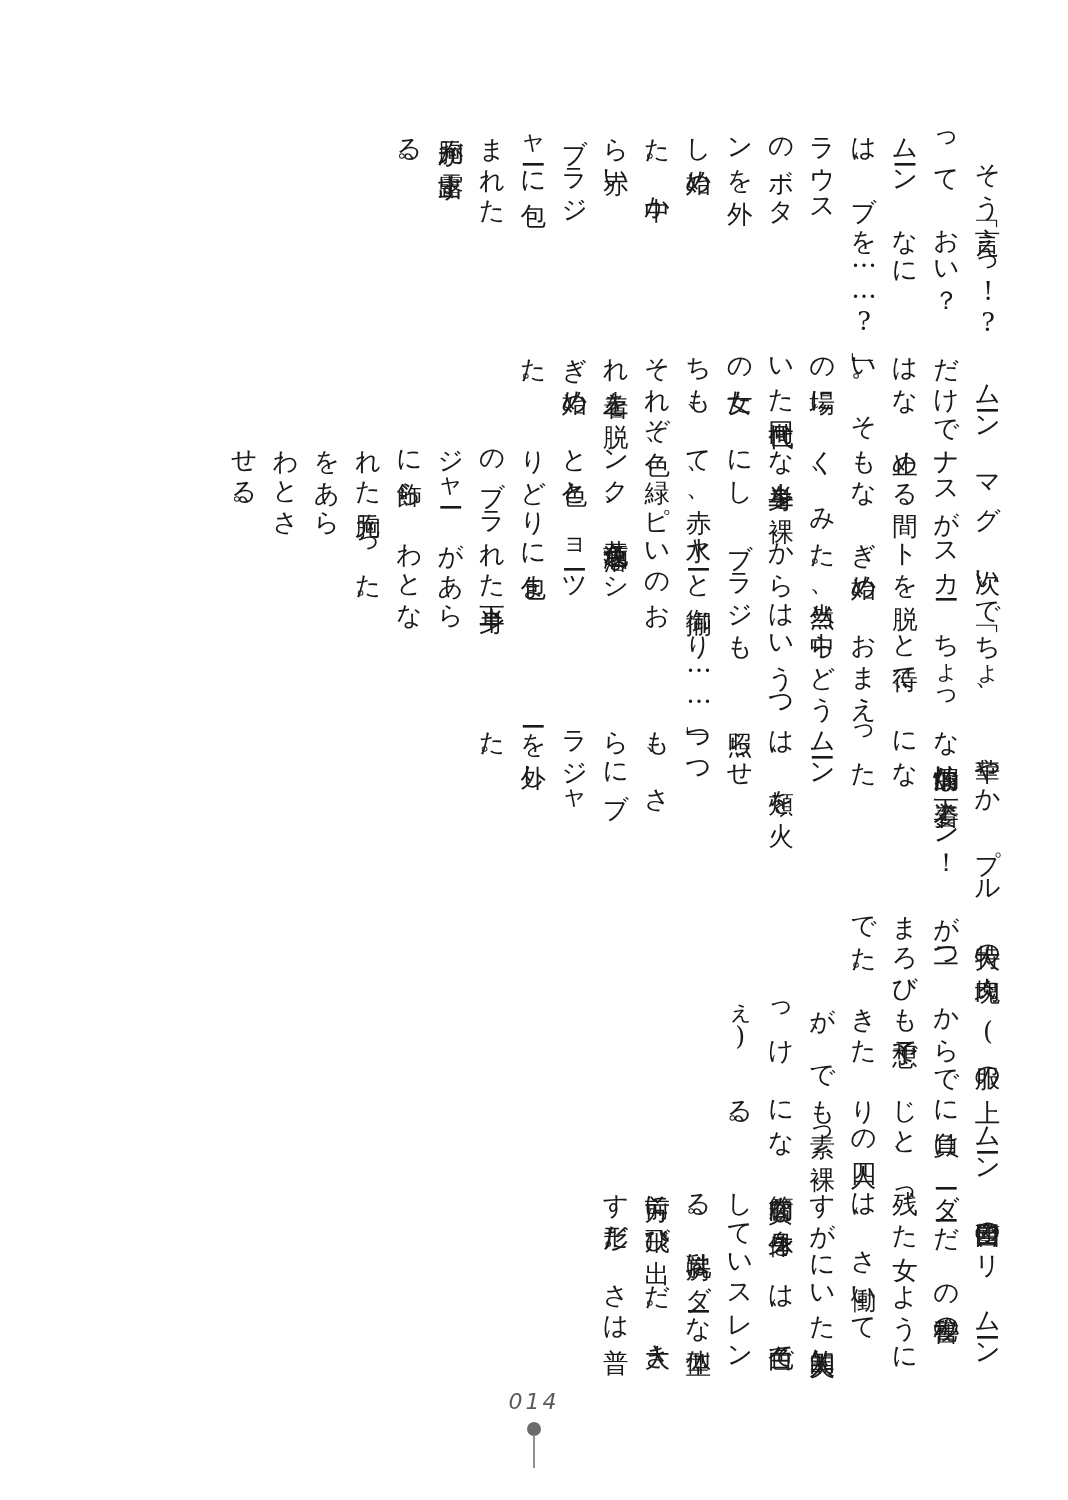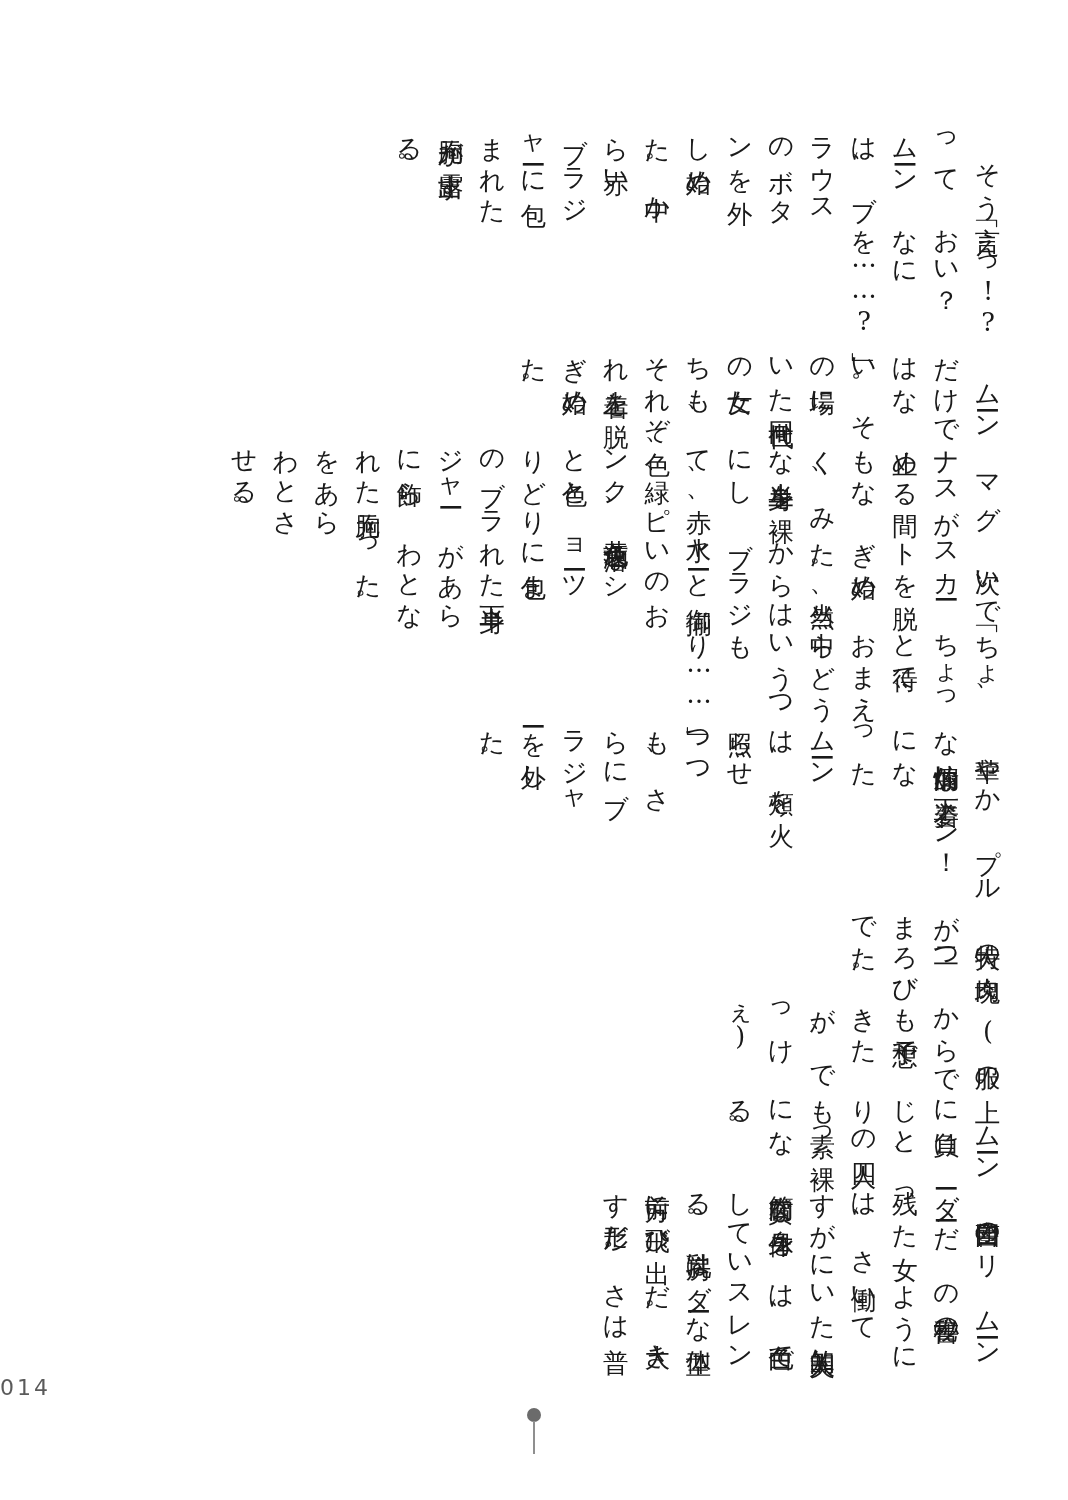--- a/index.html
+++ b/index.html
@@ -43,21 +43,23 @@
   }
   .indent {
     text-indent: 26px;
   }
 
   
   .folio {
     position: absolute;
     left: 0;
     right: 0;
-    bottom: 46px;
+    bottom: 32px;
+    text-align: center;
+    font-style: italic;
   }
   .folio-num {
     font-size: 22px;
     letter-spacing: 3px;
     color: #5a5a5a;
     font-family: "DejaVu Sans", "Liberation Sans", sans-serif;
   }
   .ornament {
     margin: 8px auto 0 auto;
     width: 14px;

